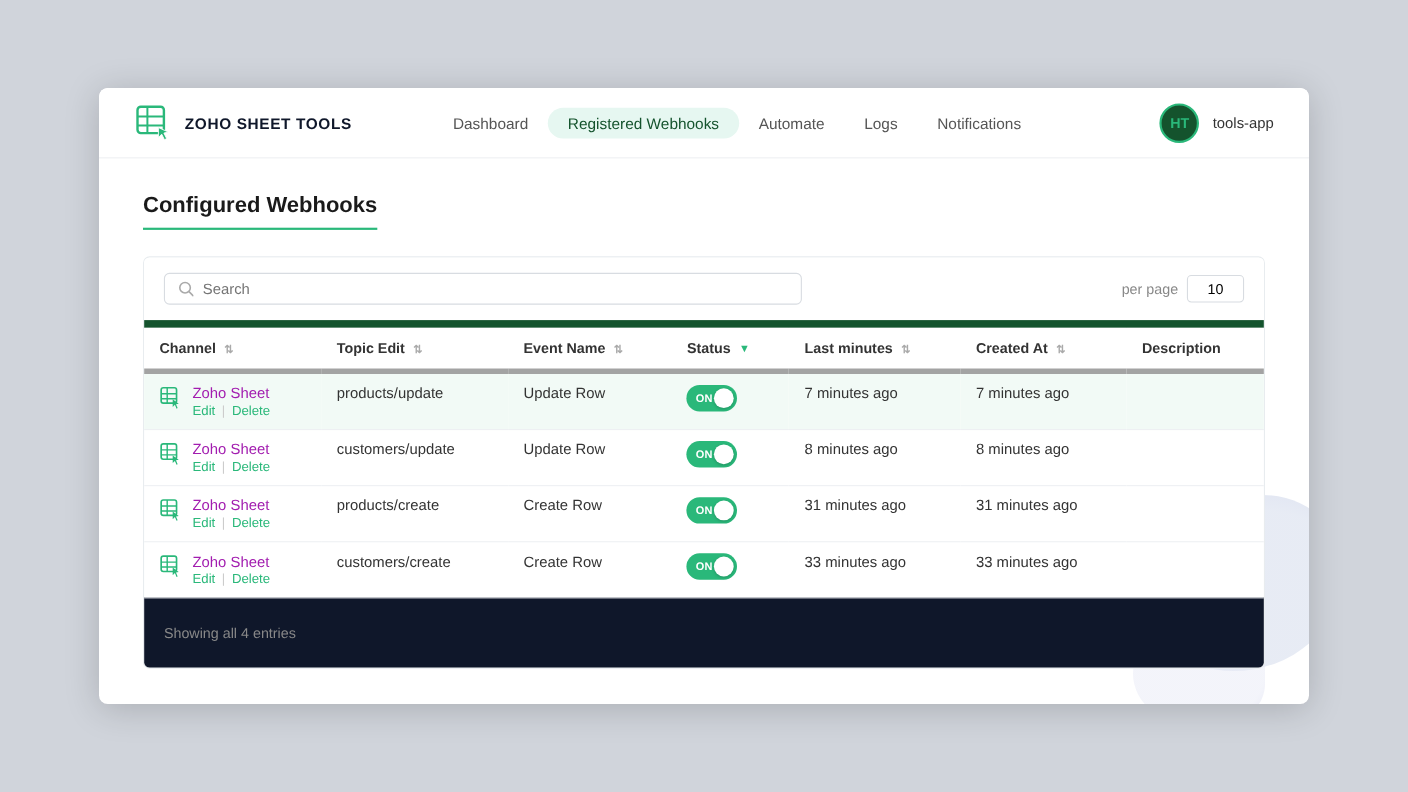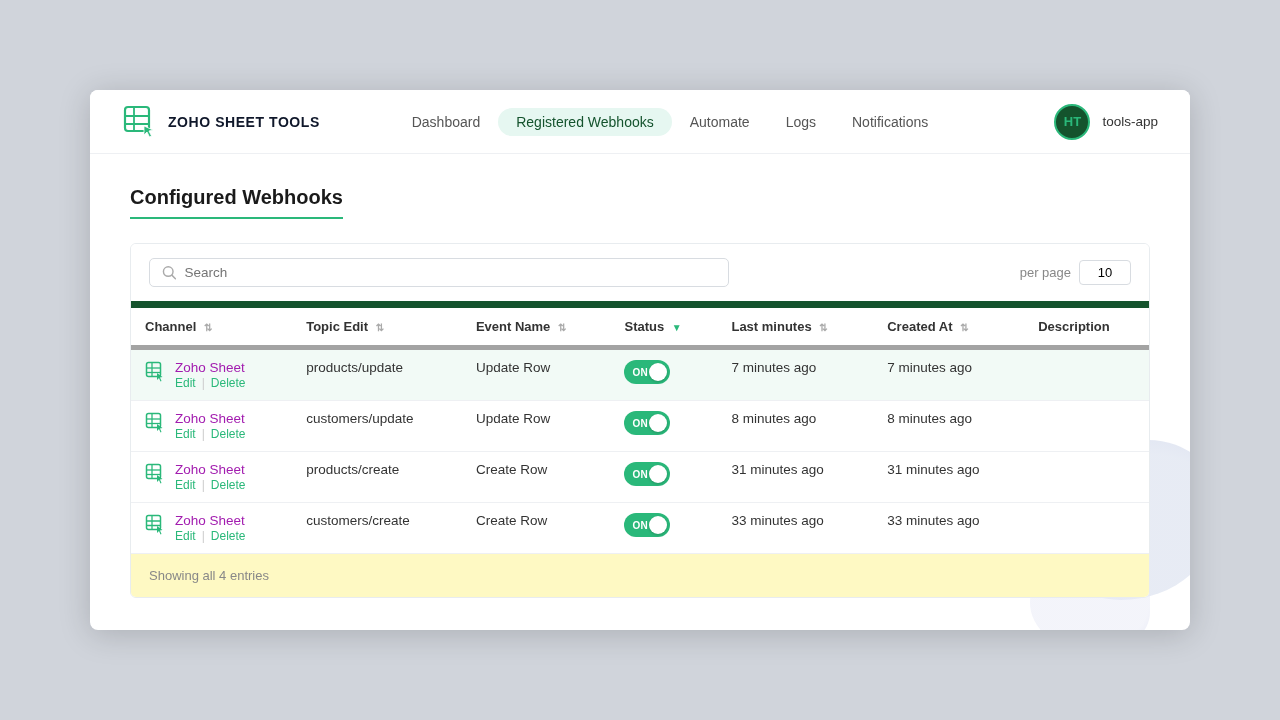--- a/index.html
+++ b/index.html
@@ -250,24 +250,24 @@
       right: 3px;
       top: 3px;
       width: 18px;
       height: 18px;
       background: #fff;
       border-radius: 50%;
       box-shadow: 0 1px 3px rgba(0,0,0,0.2);
     }
     
     .table-footer {
-      padding: 14px 18px;
+      padding: 24px 18px;
       font-size: 13px;
       color: #888;
-      background: #fef9c3;
+      background: #0f172a;
       border-top: 1px solid #eef0f3;
     }
     
     .blob {
       position: absolute;
       right: -30px;
       bottom: 30px;
       width: 180px;
       height: 160px;
       background: radial-gradient(ellipse at 60% 60%, #dde3f0 60%, #c8cfe8 100%);

